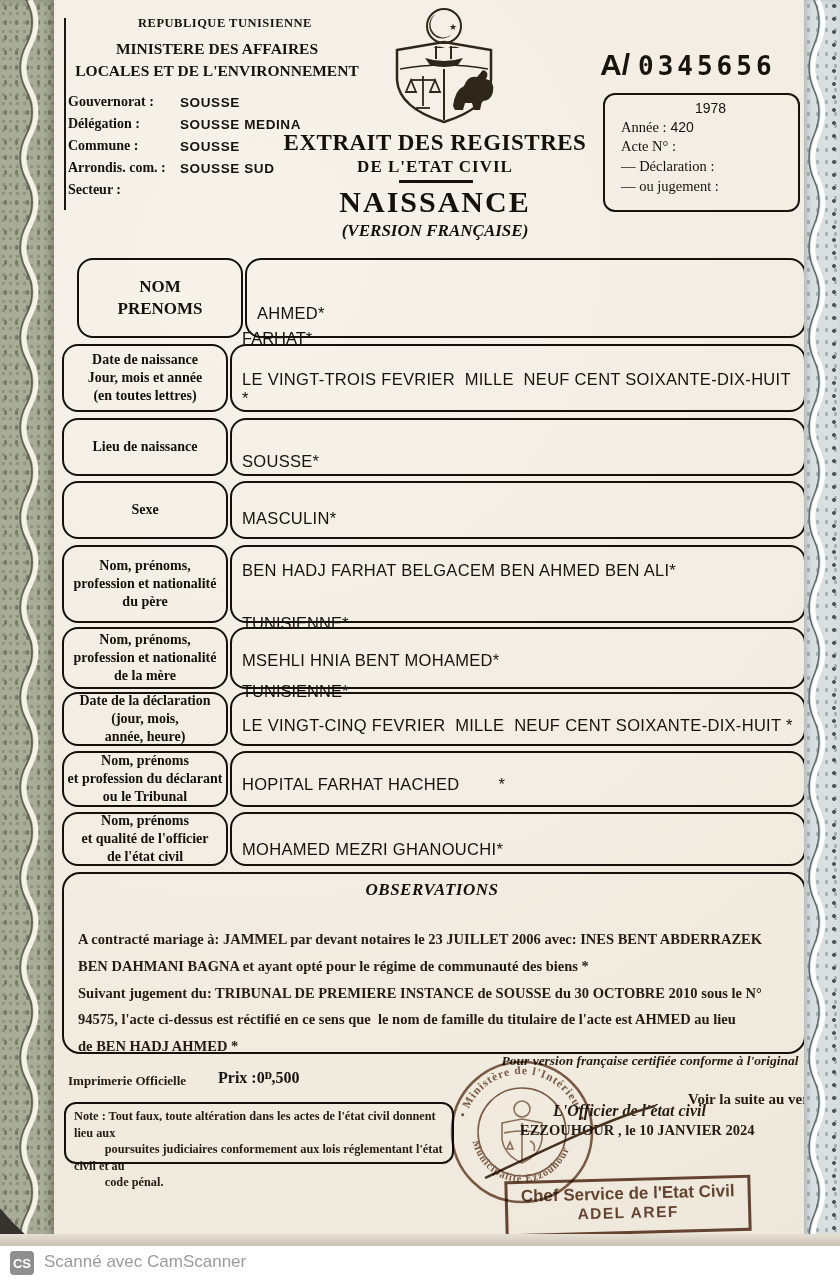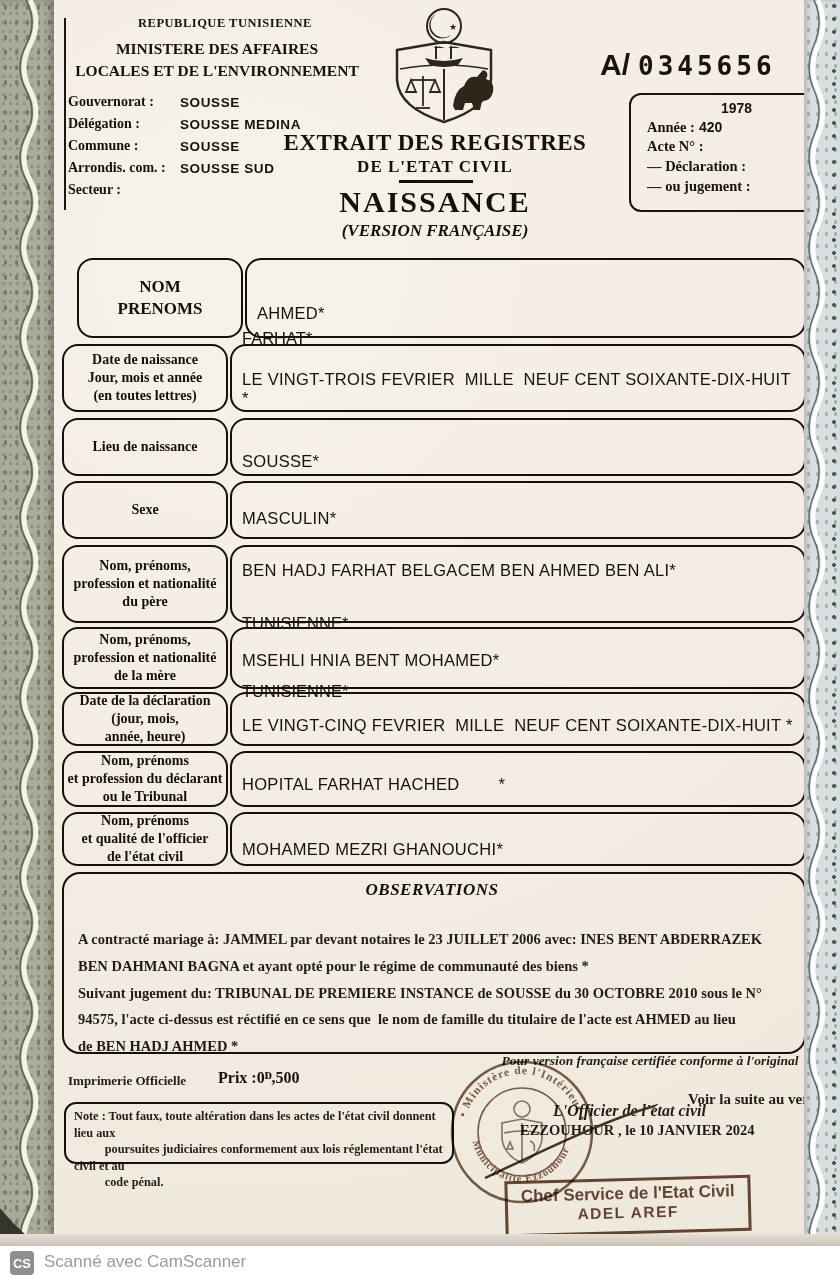--- a/index.html
+++ b/index.html
@@ -31,21 +31,21 @@
   .admin .alabel{width:112px;font-weight:600;}
   .admin .avalue{font-family:"Liberation Sans", sans-serif;font-weight:600;font-size:13.5px;
      letter-spacing:.6px;}
   .emblem{position:absolute;left:383px;top:6px;}
   .serial{position:absolute;left:600px;top:48px;color:#17130d;white-space:nowrap;}
   .serial .pfx{font-family:"Liberation Sans", sans-serif;font-weight:bold;font-size:30px;}
   .serial .num{font-family:"DejaVu Sans Mono", monospace;font-weight:bold;font-size:26px;
      letter-spacing:4px;margin-left:8px;}
   .acte-box{position:absolute;left:603px;top:93px;width:197px;height:119px;
      border:2px solid #17130d;border-radius:12px;padding:4px 0 0 16px;box-sizing:border-box;
-     font-size:14.5px;font-weight:bold;color:#16120c;line-height:1.35;margin-left:26px;}
+     font-size:14.5px;font-weight:normal;color:#16120c;line-height:1.35;}
   .acte-box .yr{margin-left:74px;font-family:"Liberation Sans", sans-serif;font-size:14px;}
   .acte-box .val{font-family:"Liberation Sans", sans-serif;font-size:14px;margin-left:4px;}
   
   .title1{position:absolute;left:230px;top:130px;width:410px;text-align:center;
      font-size:23px;font-weight:bold;letter-spacing:.5px;color:#14100a;}
   .title2{position:absolute;left:230px;top:157px;width:410px;text-align:center;
      font-size:17px;font-weight:bold;letter-spacing:1px;color:#14100a;}
   .title-underline{position:absolute;left:399px;top:180px;width:74px;height:2.5px;background:#14100a;}
   .title3{position:absolute;left:230px;top:185px;width:410px;text-align:center;
      font-size:30px;font-weight:bold;letter-spacing:2px;color:#14100a;}

